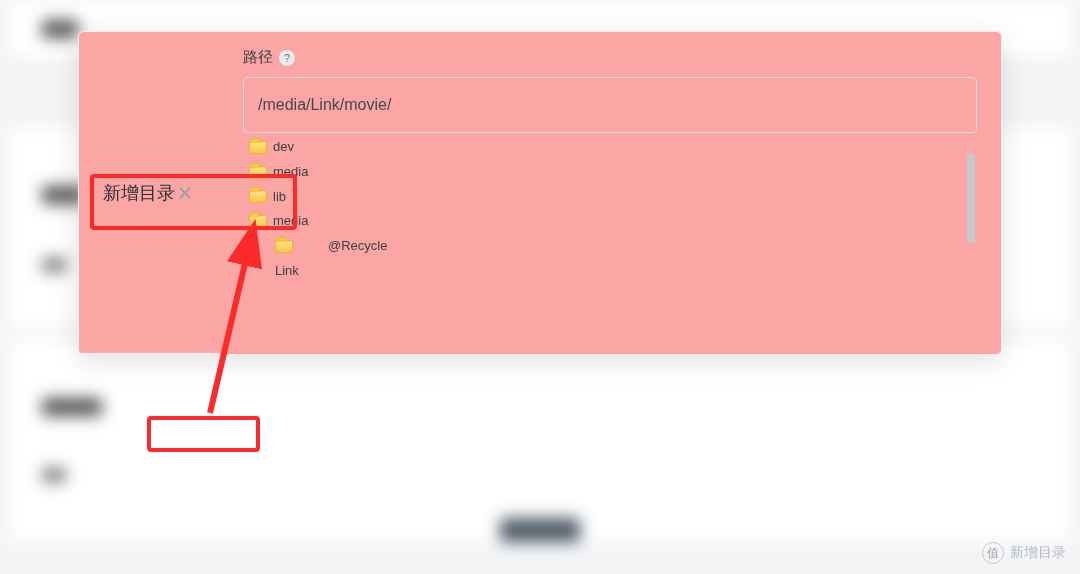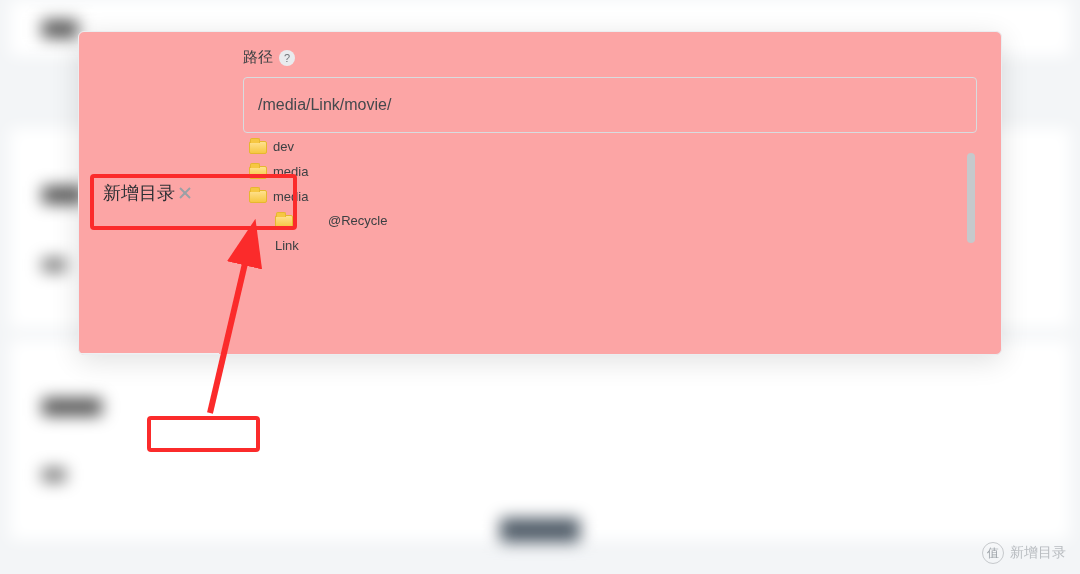--- a/index.html
+++ b/index.html
@@ -214,20 +214,24 @@
     <div class="tree" id="tree">
       <div class="tree-scroll"></div>
     <div class="node d0">
           <span class="folder-icon"></span>
           <span>dev</span>
         </div>
         <div class="node d0">
           <span class="folder-icon"></span>
           <span>media</span>
         </div>
+        <div class="node d0">
+          <span class="folder-icon"></span>
+          <span>lib</span>
+        </div>
         <div class="node d0 bold">
           <span class="folder-icon"></span>
           <span>media</span>
         </div>
         <div class="node d1">
           <span class="folder-icon"></span>
           <span>@Recycle</span>
         </div>
         <div class="node d1 bold">
           <span>Link</span>

